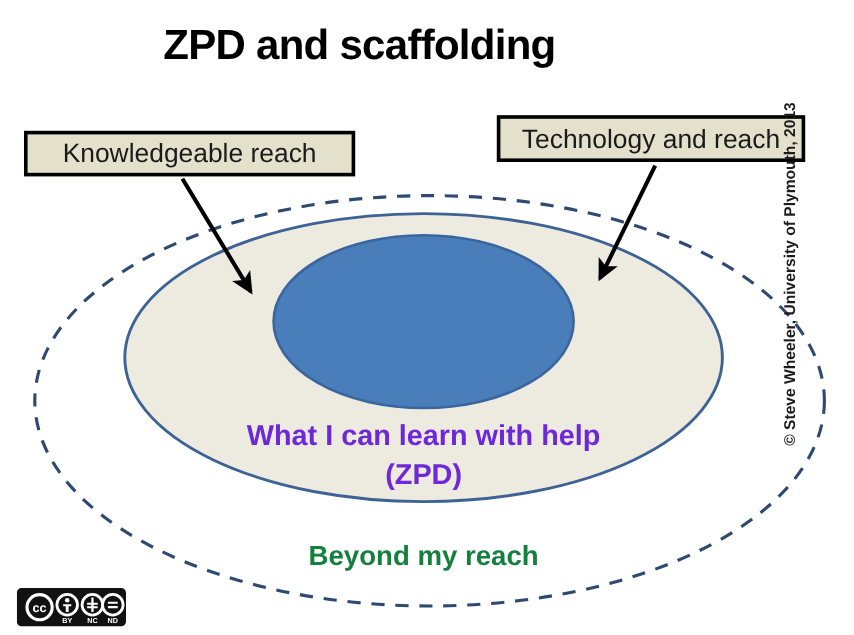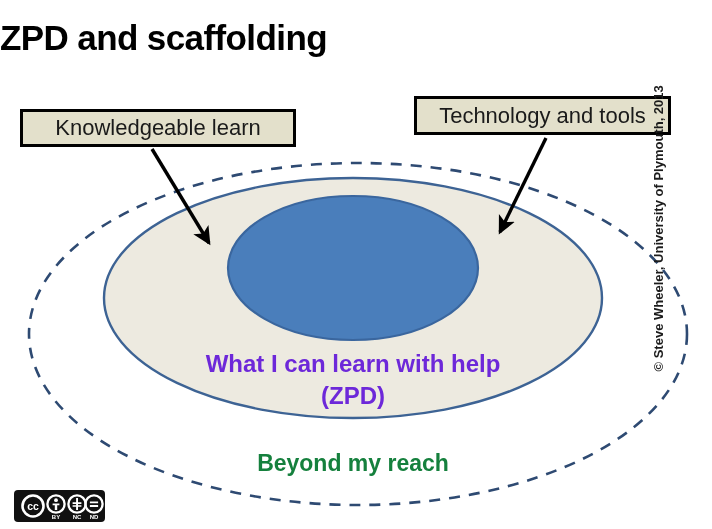--- a/index.html
+++ b/index.html
@@ -18,21 +18,21 @@
     background: #ffffff;
     overflow: hidden;
   }
 
   
   #title {
     position: absolute;
     left: 0;
     top: 18px;
     width: 599px;
-    text-align: left;
+    text-align: center;
     font-size: 35px;
     font-weight: bold;
     color: #000000;
     letter-spacing: -0.6px;
     font-family: "Liberation Sans", sans-serif;
     white-space: nowrap;
   }
 
   
   #diagram {
@@ -150,25 +150,25 @@
     <ellipse cx="353" cy="298" rx="249" ry="120" fill="#EDEAE0" stroke="#3D6394" stroke-width="2.4"></ellipse>
 
     <ellipse cx="353" cy="268" rx="125" ry="72" fill="#4A7EBB" stroke="#3A669E" stroke-width="2.2"></ellipse>
 
     <line x1="152" y1="149" x2="209" y2="243" stroke="#000000" stroke-width="3.4" marker-end="url(#arrowhead)"></line>
 
     <line x1="546" y1="138" x2="500" y2="232" stroke="#000000" stroke-width="3.4" marker-end="url(#arrowhead)"></line>
   </svg>
 
   <div class="callout" id="callout-knowledgeable">
-    <span>Knowledgeable learn</span>
+    <span>Knowledgeable reach</span>
   </div>
 
   <div class="callout" id="callout-technology">
-    <span>Technology and tools</span>
+    <span>Technology and reach</span>
   </div>
 
 
   <div class="zone-label" id="label-middle">What I can learn with help
 (ZPD)</div>
 
   <div class="zone-label" id="label-outer">Beyond my reach</div>
 
   <div id="attribution">© Steve Wheeler, University of Plymouth, 2013</div>
 

